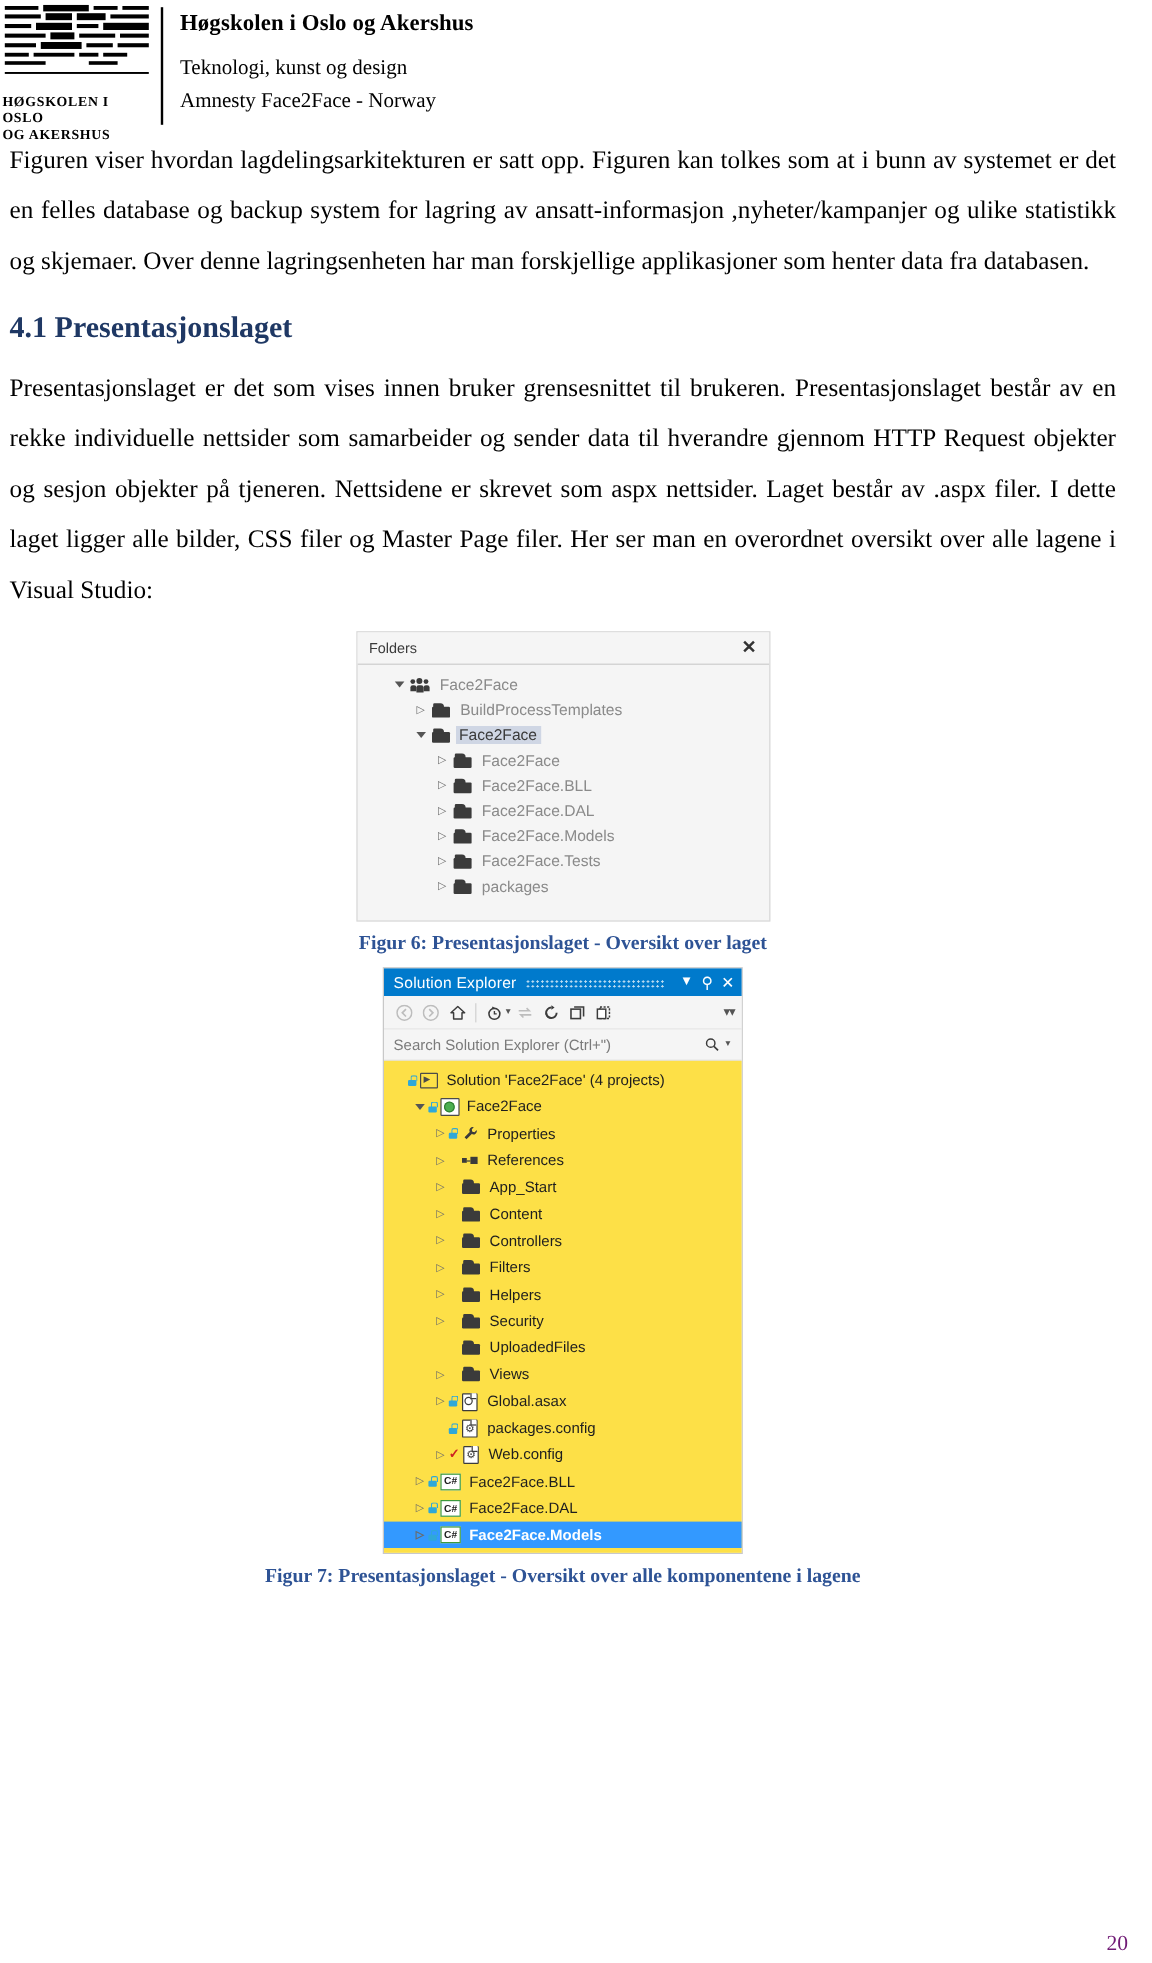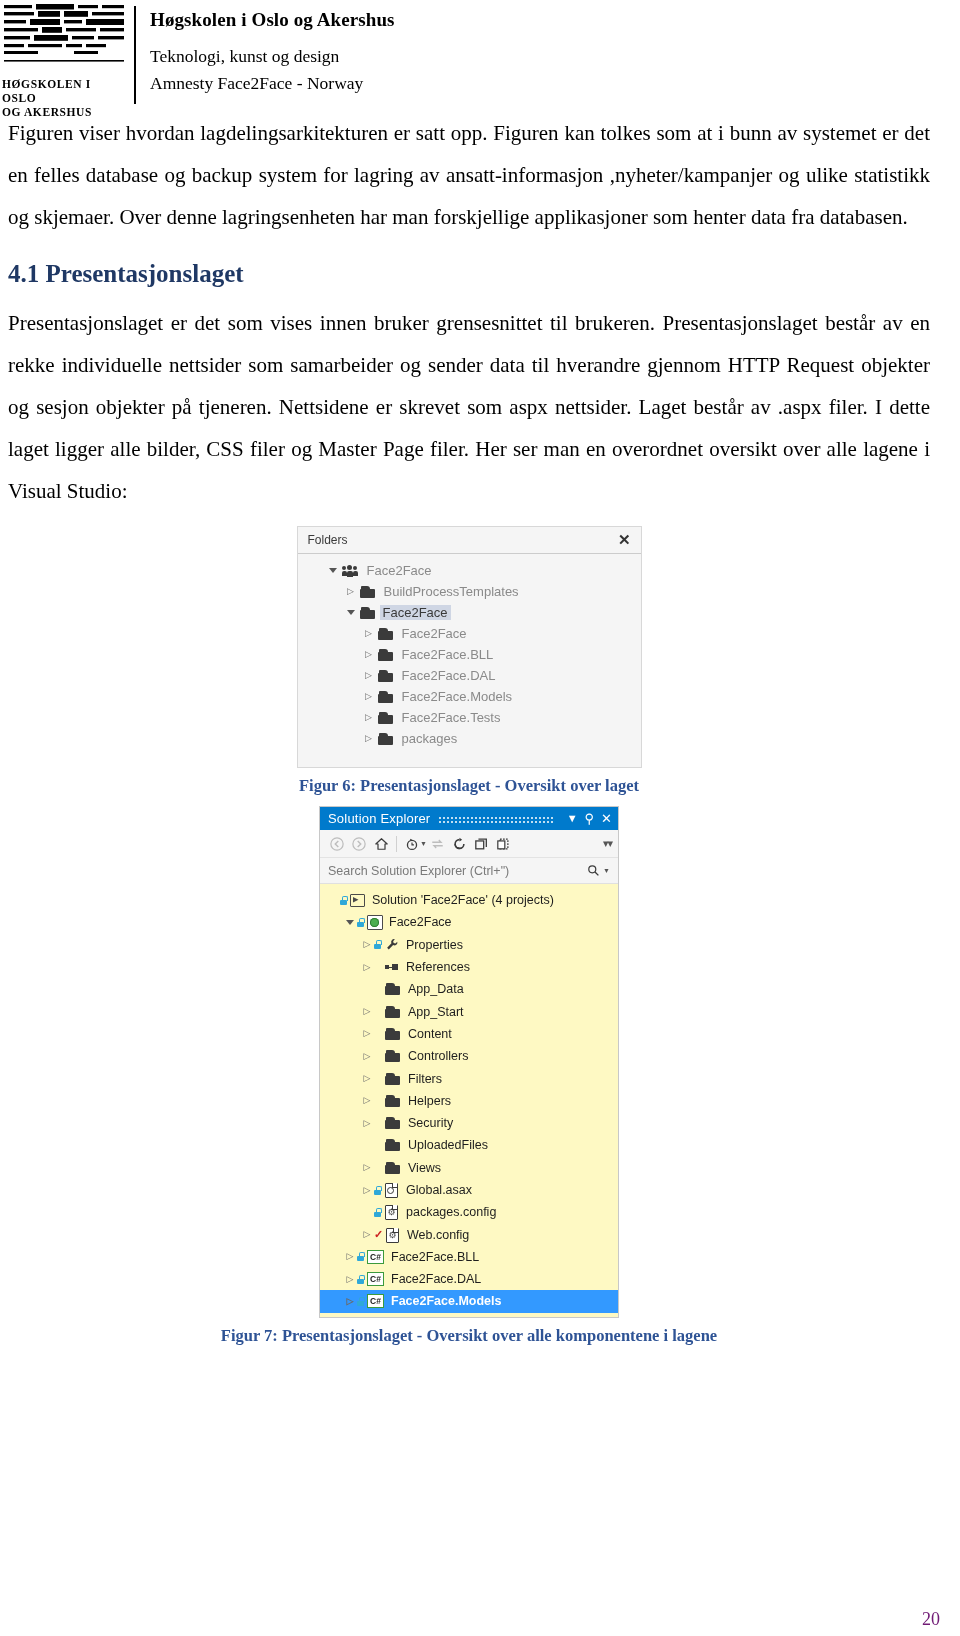--- a/index.html
+++ b/index.html
@@ -251,21 +251,21 @@
     border-bottom: 1px solid #e0e0e0;
   }
   .se-search-text {
     flex: 1;
     font-size: 12.5px;
     color: #7a7a7a;
   }
   .se-search-icon { color: #3c3c3c; display:flex; align-items:center; }
   .se-caret-sm { font-size: 7px; color: #555; margin-left: 3px; }
 
-  .se-tree { padding: 5px 0 4px 0; background: #fef9c3; }
+  .se-tree { padding: 5px 0 4px 0; background: #fde047; }
   .se-row {
     display: flex;
     align-items: center;
     height: 22.3px;
     font-size: 12.5px;
     color: #1e1e1e;
     white-space: nowrap;
     padding-right: 4px;
   }
   .se-row.selected {
@@ -635,26 +635,20 @@
             <span class="tw">
               <span style="font-size:9px;color:#6a6a6a;line-height:1">▷</span>
             </span>
             <span class="nobadge"></span>
             <span class="ic ic-ref">
               <i></i>
             </span>
             <span class="lbl">References</span>
           </div>
           <div class="se-row" style="padding-left: 40px;">
-            <span class="tw none"></span>
-            <span class="nobadge"></span>
-            <span class="icon-folder"></span>
-            <span class="lbl">App_Data</span>
-          </div>
-          <div class="se-row" style="padding-left: 40px;">
             <span class="tw">
               <span style="font-size:9px;color:#6a6a6a;line-height:1">▷</span>
             </span>
             <span class="nobadge"></span>
             <span class="icon-folder"></span>
             <span class="lbl">App_Start</span>
           </div>
           <div class="se-row" style="padding-left: 40px;">
             <span class="tw">
               <span style="font-size:9px;color:#6a6a6a;line-height:1">▷</span>

